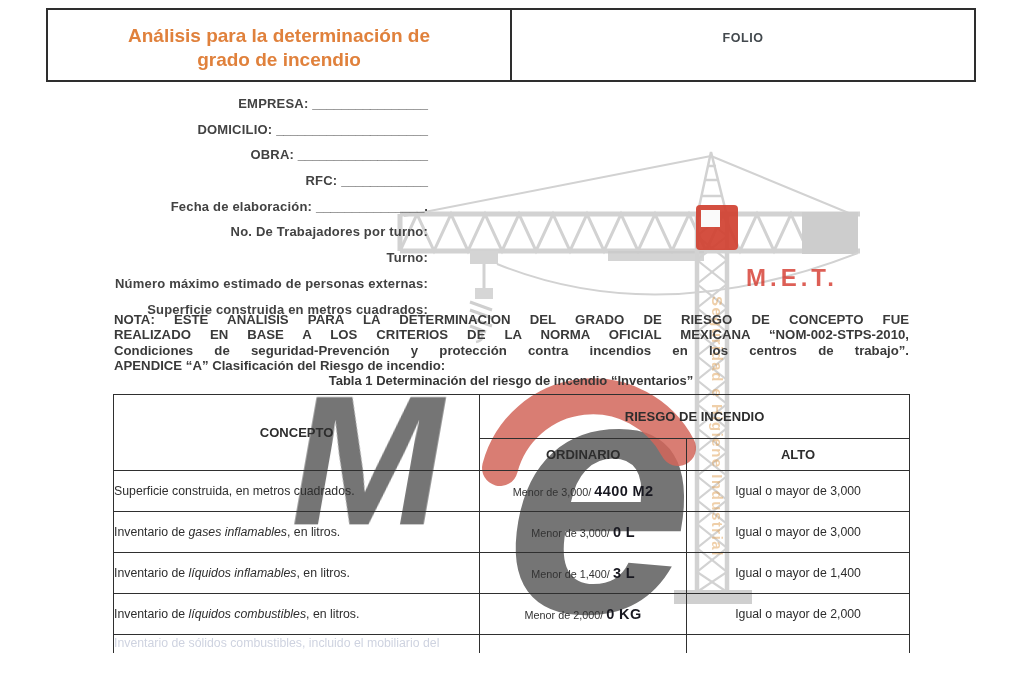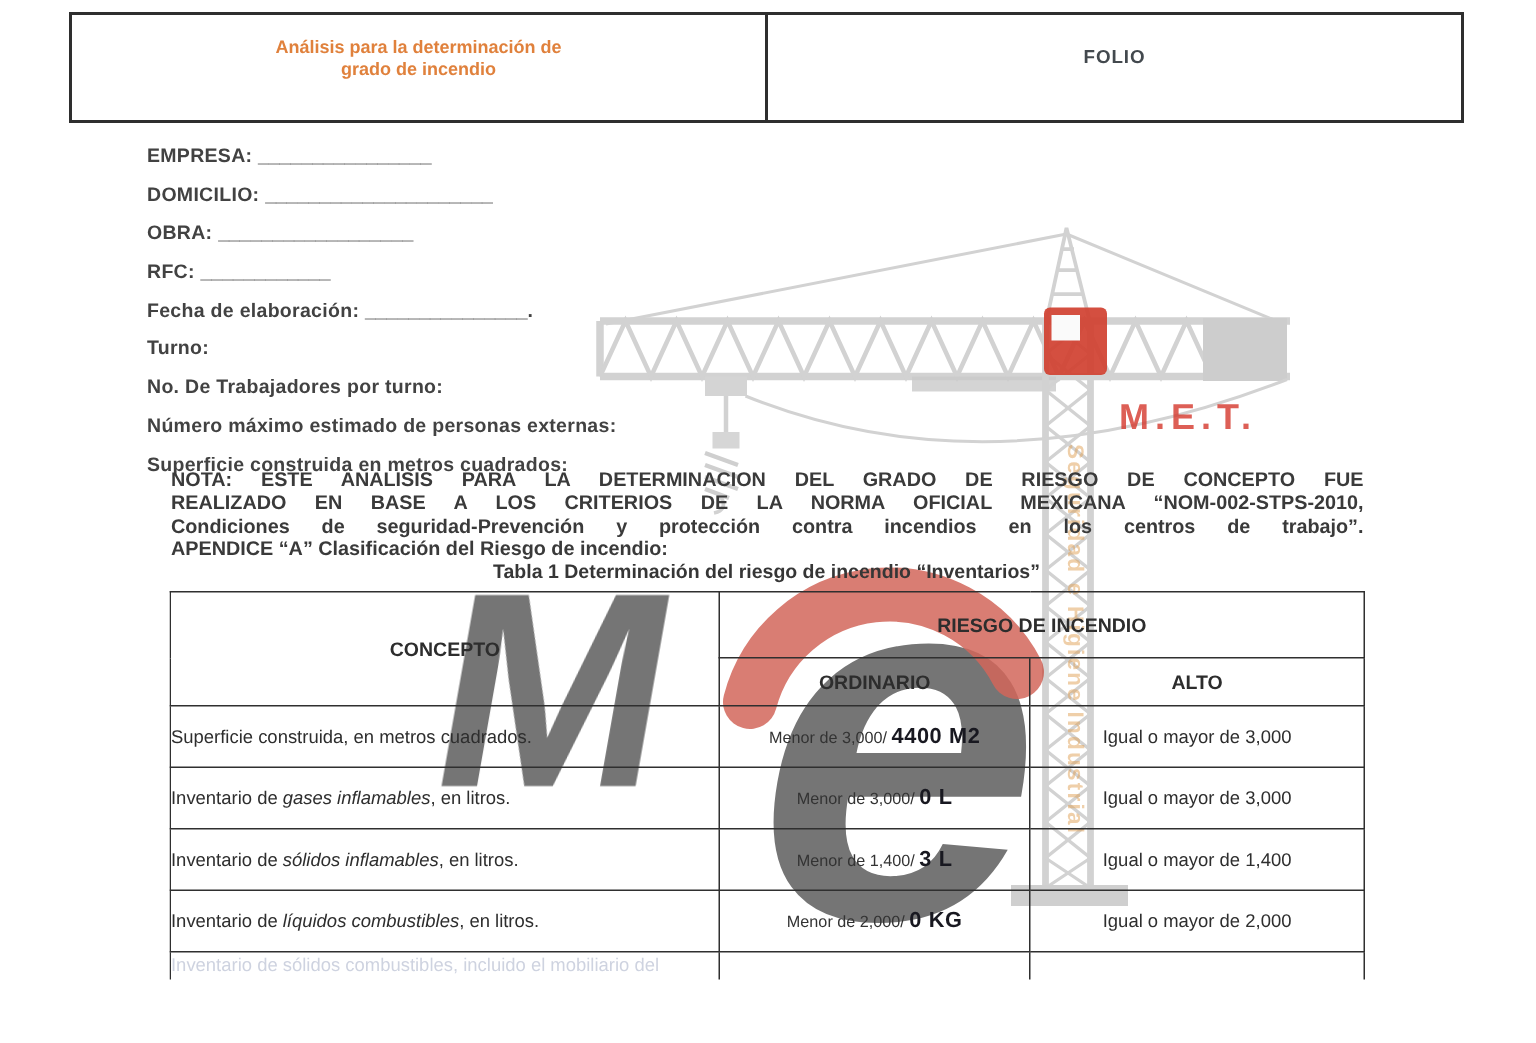--- a/index.html
+++ b/index.html
@@ -6,25 +6,25 @@
   .page{position:relative;width:1024px;height:695px;background:#ffffff;overflow:hidden;
         font-family:"Liberation Sans",sans-serif;color:#3a3a3a;}
   .wm{position:absolute;left:0;top:0;z-index:0;pointer-events:none;}
   .content{position:absolute;left:0;top:0;width:100%;height:100%;z-index:1;}
 
   
   .header{position:absolute;left:46px;top:8px;width:926px;height:70px;border:2px solid #2e2e2e;display:flex;background:transparent;}
   .hcell{flex:1;border-right:2px solid #2e2e2e;display:flex;align-items:center;justify-content:center;}
   .hcell.last{border-right:none;align-items:flex-start;padding-top:21px;border-radius:30px;}
   .title-cell{flex-direction:column;justify-content:flex-start;padding-top:14px;
-              color:#e0813c;font-weight:700;font-size:12px;text-align:center;line-height:1.25;}
+              color:#e0813c;font-weight:700;font-size:19px;text-align:center;line-height:1.25;}
   .folio{font-weight:700;font-size:12.5px;color:#43494e;letter-spacing:.6px;}
 
   
-  .fields{position:absolute;left:98px;top:96px;}
+  .fields{position:absolute;left:115px;top:96px;text-align:right;}
   .field{height:25.7px;font-size:13px;font-weight:700;color:#424242;letter-spacing:.2px;white-space:nowrap;}
   .field .line{font-weight:700;letter-spacing:0;}
 
   
   .nota{position:absolute;left:114px;top:312px;width:795px;font-size:13.2px;font-weight:700;color:#3a3a3a;line-height:15.4px;}
   .nota .just{text-align:justify;text-align-last:justify;}
 
   
   .tbl-title{position:absolute;left:113px;top:373px;width:796px;text-align:center;font-size:13px;font-weight:700;color:#363636;}
   .tblwrap{position:absolute;left:113px;top:394px;width:797px;height:259px;overflow:hidden;}
@@ -99,22 +99,22 @@
         <span class="folio">FOLIO</span>
       </div>
     </div>
 
     <div class="fields">
       <div class="field"><span>EMPRESA:</span> <span class="line">________________</span></div>
       <div class="field"><span>DOMICILIO:</span> <span class="line">_____________________</span></div>
       <div class="field"><span>OBRA:</span> <span class="line">__________________</span></div>
       <div class="field"><span>RFC:</span> <span class="line">____________</span></div>
       <div class="field"><span>Fecha de elaboración:</span> <span class="line">_______________.</span></div>
+      <div class="field"><span>No. De Trabajadores por turno:</span></div>
       <div class="field"><span>Turno:</span></div>
-      <div class="field"><span>No. De Trabajadores por turno:</span></div>
       <div class="field"><span>Número máximo estimado de personas externas:</span></div>
       <div class="field"><span>Superficie construida en metros cuadrados:</span></div>
     </div>
 
     <div class="nota">
       <div class="just">NOTA: ESTE ANALISIS PARA LA DETERMINACION DEL GRADO DE RIESGO DE CONCEPTO FUE</div>
       <div class="just">REALIZADO EN BASE A LOS CRITERIOS DE LA NORMA OFICIAL MEXICANA “NOM-002-STPS-2010,</div>
       <div class="just">Condiciones de seguridad-Prevención y protección contra incendios en los centros de trabajo”.</div>
       <div>APENDICE “A” Clasificación del Riesgo de incendio:</div>
     </div>
@@ -142,21 +142,21 @@
           <td class="c-concept"><span>Superficie construida, en metros cuadrados.</span><em></em><span></span></td>
           <td class="c-ord"><span class="base">Menor de 3,000/</span><span class="val">4400 M2</span></td>
           <td class="c-alto">Igual o mayor de 3,000</td>
         </tr>
         <tr class="r-data">
           <td class="c-concept"><span>Inventario de </span><em>gases inflamables</em><span>, en litros.</span></td>
           <td class="c-ord"><span class="base">Menor de 3,000/</span><span class="val">0 L</span></td>
           <td class="c-alto">Igual o mayor de 3,000</td>
         </tr>
         <tr class="r-data">
-          <td class="c-concept"><span>Inventario de </span><em>sólidos inflamables</em><span>, en litros.</span></td>
+          <td class="c-concept"><span>Inventario de </span><em>líquidos inflamables</em><span>, en litros.</span></td>
           <td class="c-ord"><span class="base">Menor de 1,400/</span><span class="val">3 L</span></td>
           <td class="c-alto">Igual o mayor de 1,400</td>
         </tr>
         <tr class="r-data">
           <td class="c-concept"><span>Inventario de </span><em>líquidos combustibles</em><span>, en litros.</span></td>
           <td class="c-ord"><span class="base">Menor de 2,000/</span><span class="val">0 KG</span></td>
           <td class="c-alto">Igual o mayor de 2,000</td>
         </tr>
         <tr class="partial">
           <td class="c-concept">Inventario de sólidos combustibles, incluido el mobiliario del</td>

